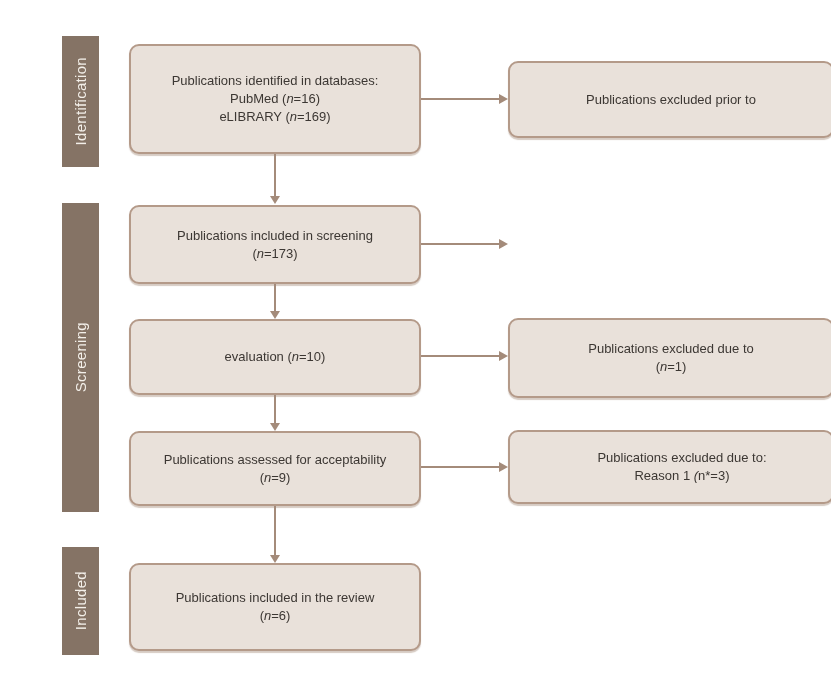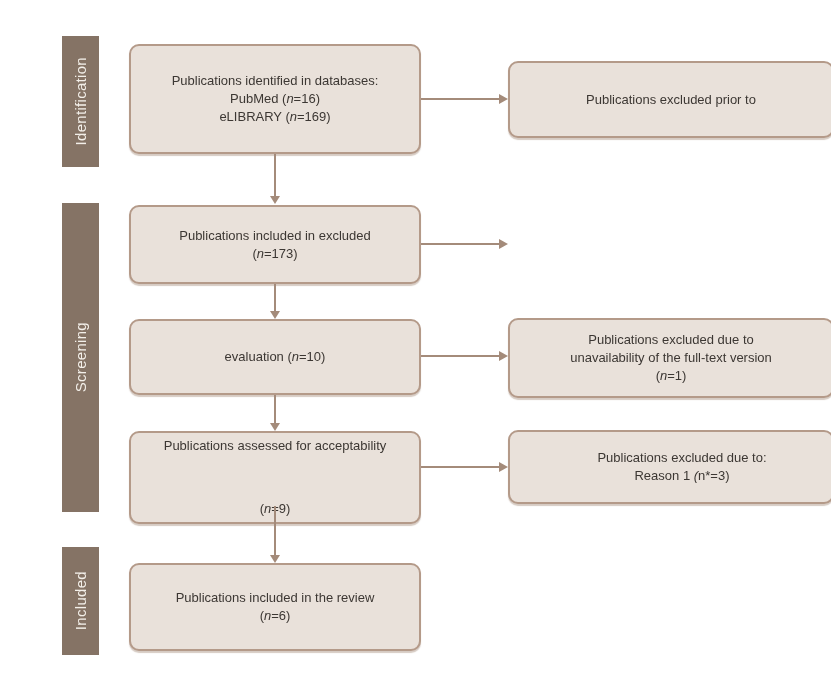--- a/index.html
+++ b/index.html
@@ -61,21 +61,21 @@
     font-size: 13px;
     line-height: 18px;
     padding: 4px 8px;
   }
   .box sup { font-size: 9px; line-height: 0; }
   .col-main { left: 129px; width: 292px; }
   .col-excl { left: 508px; width: 326px; }
   .box-m1 { top: 44px;  height: 110px; }
   .box-m2 { top: 205px; height: 79px; }
   .box-m3 { top: 319px; height: 76px; }
-  .box-m4 { top: 431px; height: 93px; justify-content: space-between; }
+  .box-m4 { top: 431px; height: 75px; }
   .box-m5 { top: 563px; height: 88px; }
   .box-e1 { top: 61px;  height: 77px; }
   .box-e2 { top: 205px; height: 78px; }
   .box-e3 { top: 318px; height: 80px; }
   .box-e4 { top: 430px; height: 74px; padding-left: 30px; }
 
   
   .arrow-v-line {
     position: absolute;
     left: 274px;
@@ -129,41 +129,40 @@
   <div class="band band-included">
     <span class="band-label">Included</span>
   </div>
 
   <div class="box col-main box-m1">
       <div class="line">Publications identified in databases:</div>
       <div class="line">PubMed (<i>n</i>=16)</div>
       <div class="line">eLIBRARY (<i>n</i>=169)</div>
     </div>
   <div class="box col-main box-m2">
-      <div class="line">Publications included in excluded</div>
+      <div class="line">Publications included in screening</div>
       <div class="line">(<i>n</i>=173)</div>
     </div>
   <div class="box col-main box-m3">
       <div class="line">evaluation (<i>n</i>=10)</div>
     </div>
   <div class="box col-main box-m4">
       <div class="line">Publications assessed for acceptability</div>
       <div class="line">(<i>n</i>=9)</div>
     </div>
   <div class="box col-main box-m5">
       <div class="line">Publications included in the review</div>
       <div class="line">(<i>n</i>=6)</div>
     </div>
 
   <div class="box col-excl box-e1">
       <div class="line">Publications excluded prior to</div>
     </div>
   <div class="box col-excl box-e3">
       <div class="line">Publications excluded due to</div>
-      <div class="line">unavailability of the full-text version</div>
       <div class="line">(<i>n</i>=1)</div>
     </div>
   <div class="box col-excl box-e4">
       <div class="line">Publications excluded due to:</div>
       <div class="line">Reason 1<sup><i></i></sup><i> (</i>n*=3)</div>
     </div>
 
   <div class="arrow-v-line v1-line"></div>
   <div class="arrow-v-head v1-head"></div>
   <div class="arrow-v-line v2-line"></div>

